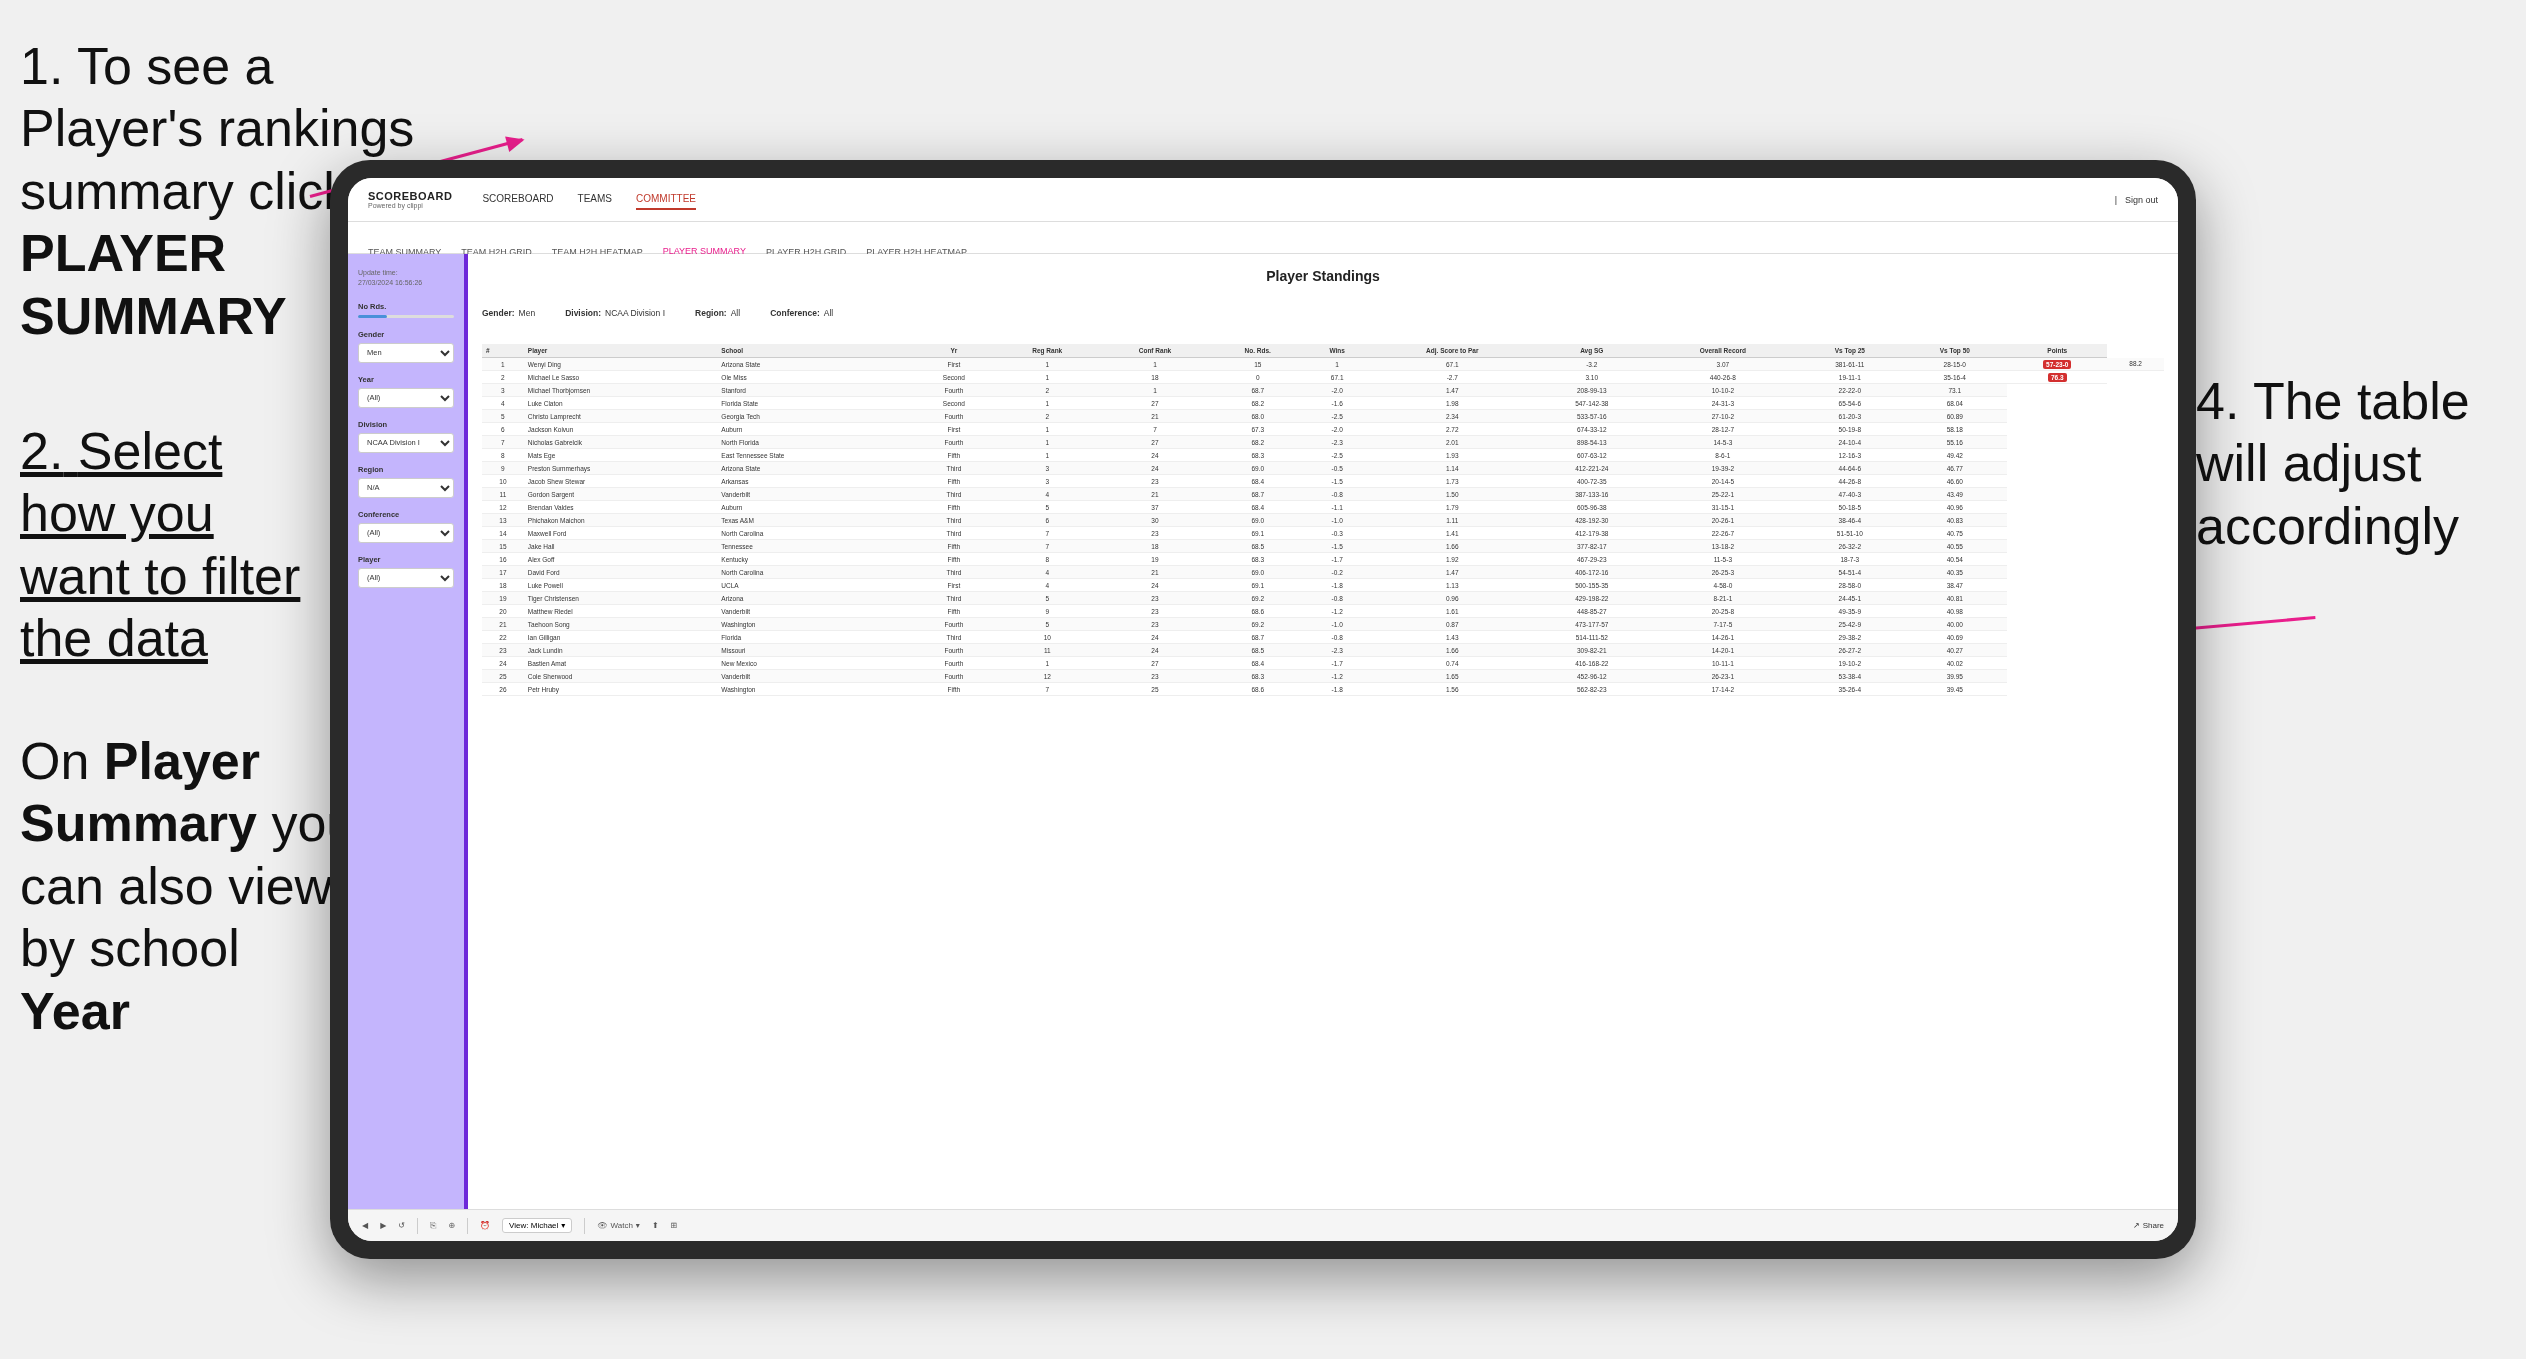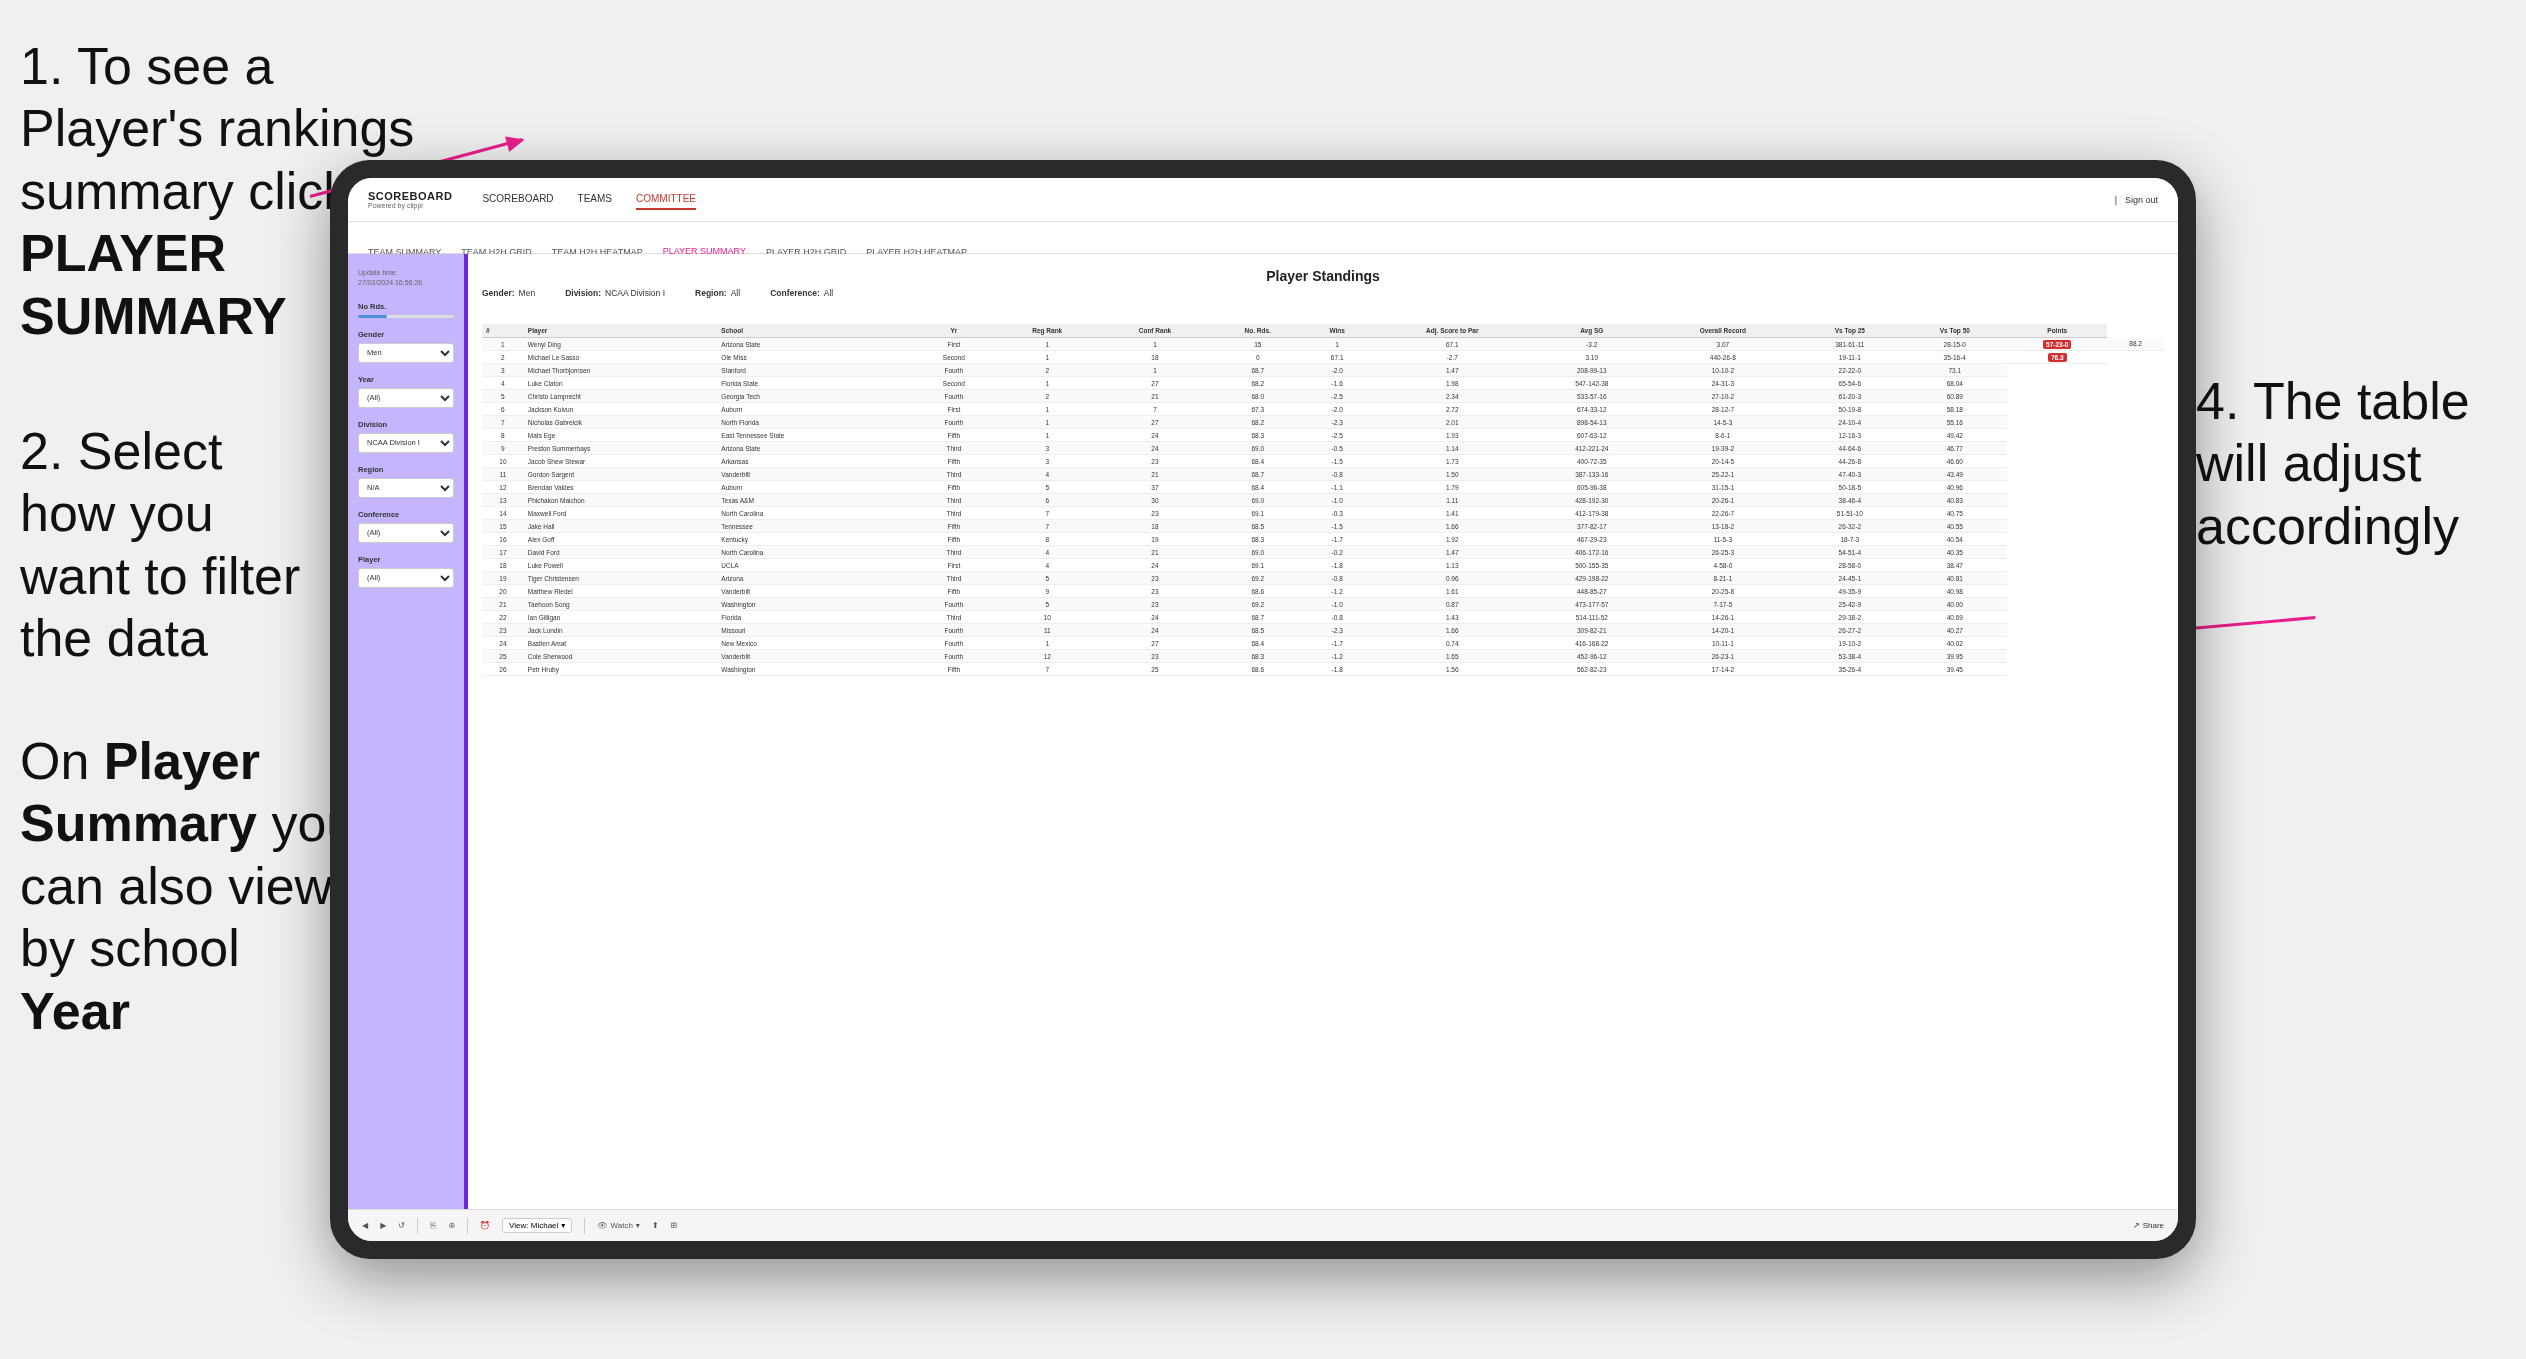--- a/index.html
+++ b/index.html
@@ -289,21 +289,21 @@
       flex: 1;
       background: #fff;
       overflow: auto;
       padding: 14px;
     }
 
     .table-title {
       font-size: 14px;
       font-weight: 700;
       color: #222;
-      margin-bottom: 4px;
+      margin-bottom: 24px;
       text-align: center;
     }
 
     .filter-row {
       display: flex;
       gap: 30px;
       margin-bottom: 26px;
       font-size: 8.5px;
       color: #333;
     }
@@ -395,21 +395,21 @@
 </head>
 <body>
 
 <div class="annotation-top-left">
   <span>1.</span>
   <span>To see a Player's rankings summary click </span><strong>PLAYER SUMMARY</strong>
 </div>
 
 <div class="arrow-top"></div>
 
-<div class="annotation-middle-left" style="top:420px;">
+<div class="annotation-middle-left" style="top:420px;text-decoration:underline;">
   <span>2.</span>
   <span>Select how you want to filter the data</span>
 </div>
 
 <div class="arrow-middle"></div>
 
 <div class="annotation-bottom-left" style="top:730px; width:340px;">
   <span>On </span><strong>Player Summary</strong><span> you can also view by school </span><strong>Year</strong>
 </div>
 

